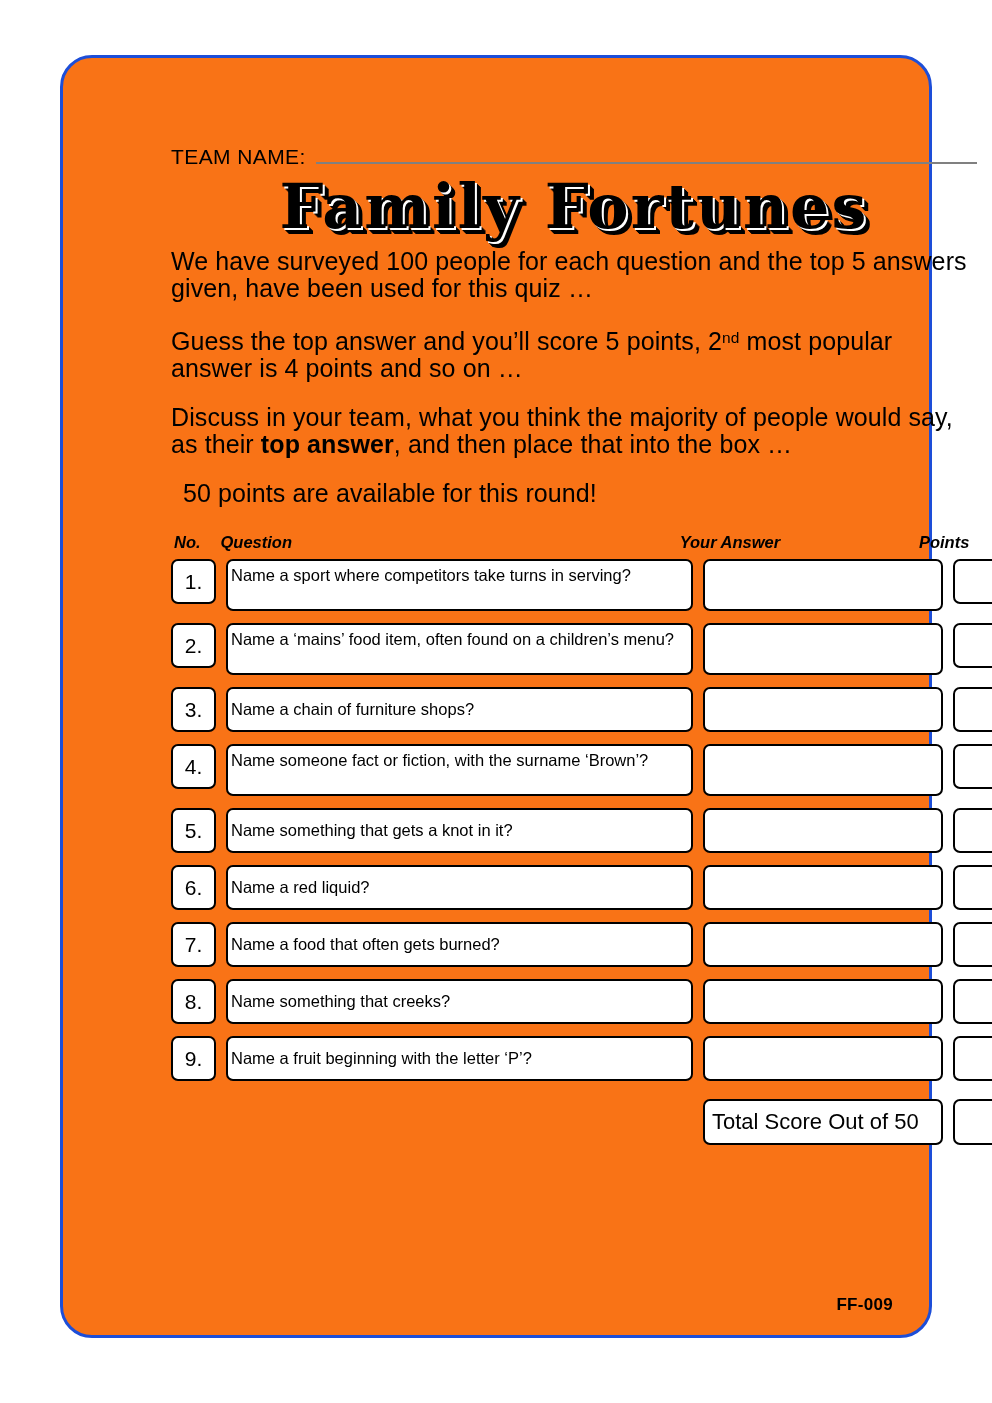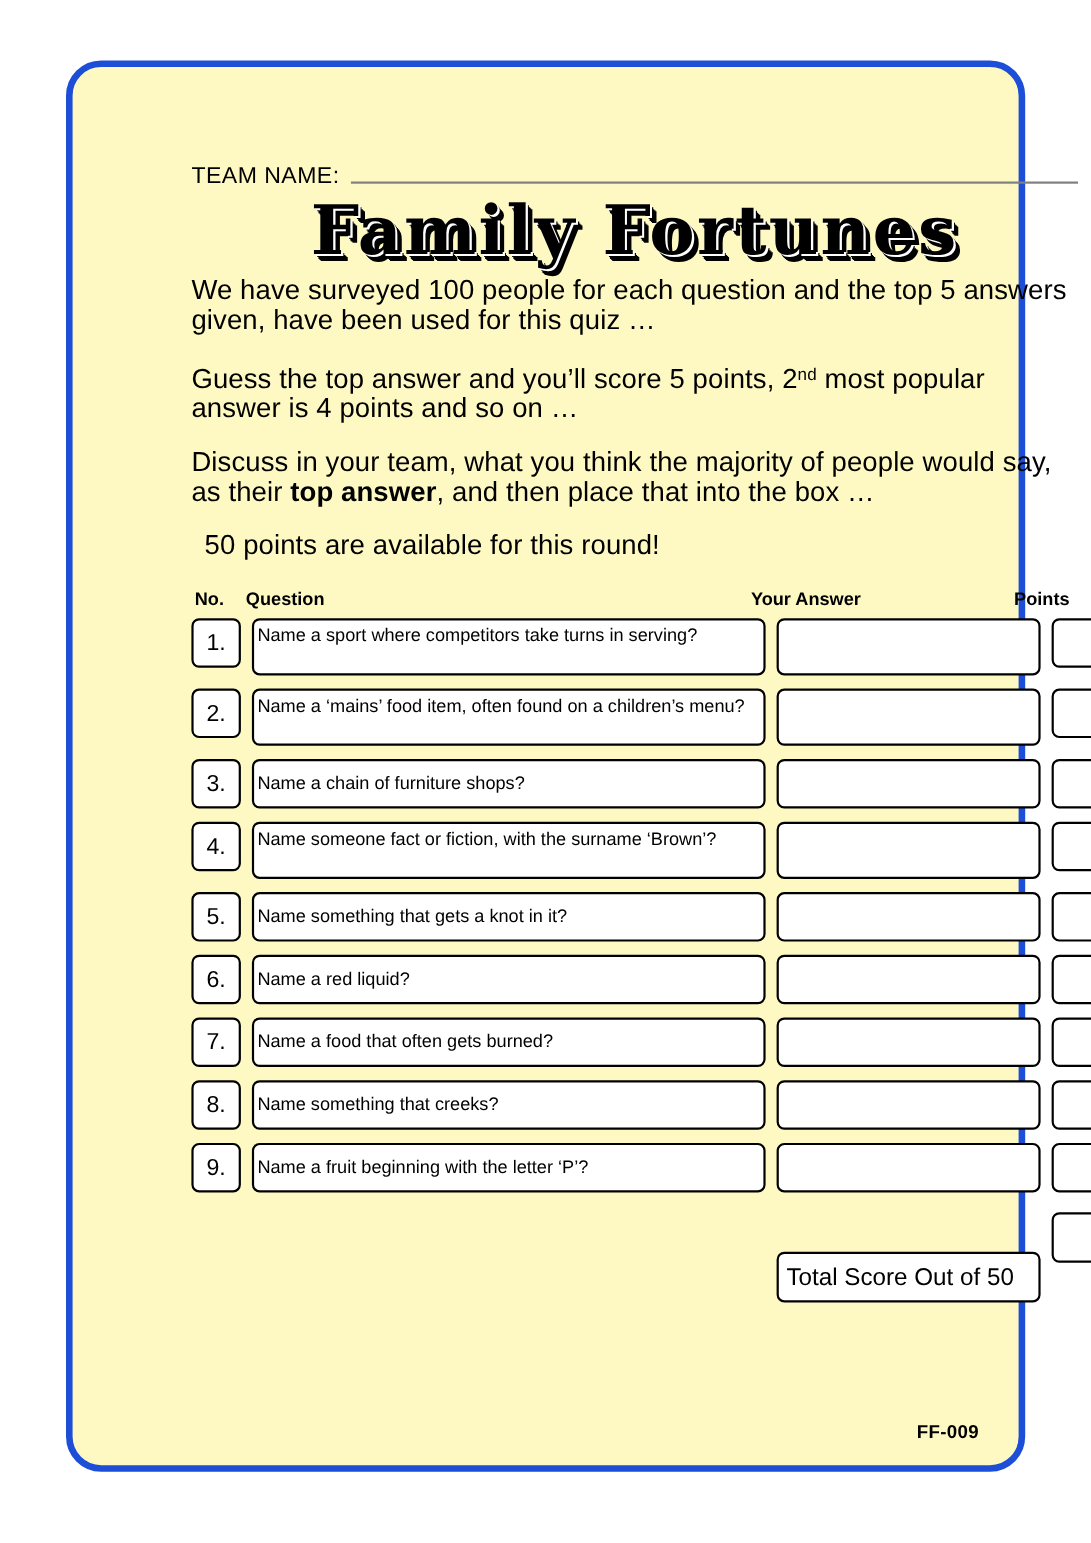--- a/index.html
+++ b/index.html
@@ -16,24 +16,24 @@
     overflow: hidden;
   }
 
   
   #sheet-frame {
     position: absolute;
     left: 60px;
     top: 55px;
     width: 872px;
     height: 1283px;
-    border: 6px solid #1d4ed8;
+    border: 3px solid #1d4ed8;
     border-radius: 32px;
     box-sizing: border-box;
-    background: #fef9c3;
+    background: #f97316;
   }
 
   #sheet-inner {
     position: absolute;
     left: 108px;
     top: 80px;
     width: 806px;
   }
 
   
@@ -92,20 +92,21 @@
 
   
   .qtable { margin-top: 26px; }
 
   .col-head {
     display: flex;
     font-weight: bold;
     font-size: 16.5px;
     margin-bottom: 7px;
     padding-left: 3px;
+    font-style: italic;
   }
   .h-no       { width: 48px; }
   .h-question { width: 474px; }
   .h-answer   { width: 247px; }
   .h-points   { width: 60px; text-align: left; }
 
   .qrow {
     display: flex;
     align-items: stretch;
     margin-bottom: 12px;
@@ -171,21 +172,20 @@
     width: 240px;
     flex: 0 0 240px;
     height: 46px;
     display: flex;
     align-items: center;
     padding: 0 7px;
     box-sizing: border-box;
     font-size: 22px;
     line-height: 24px;
     white-space: nowrap;
-    margin-top: 36px;
   }
   .total-points {
     width: 46px;
     flex: 0 0 46px;
     margin-left: 10px;
     height: 46px;
   }
 
   
   .sheet-code {

